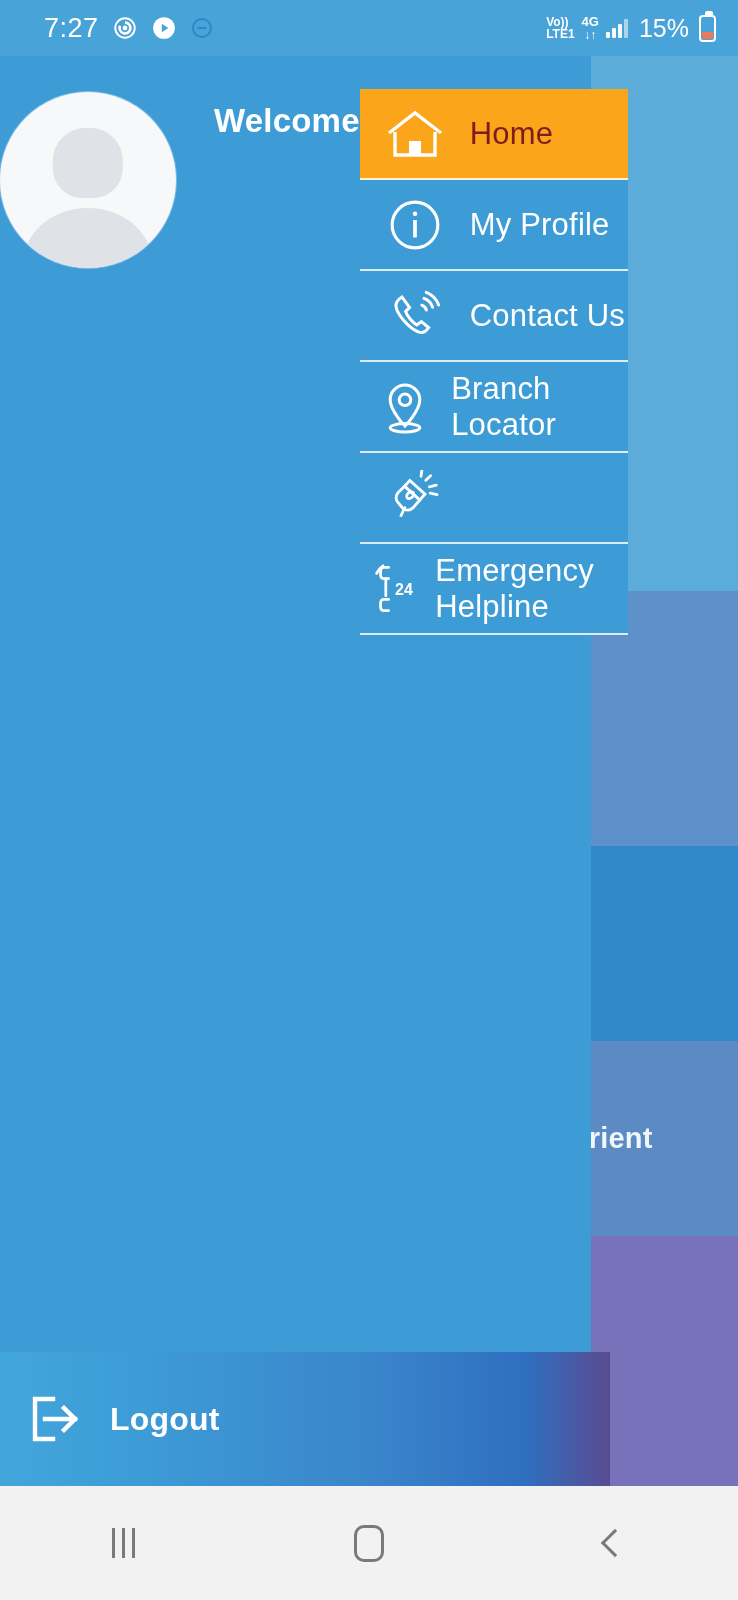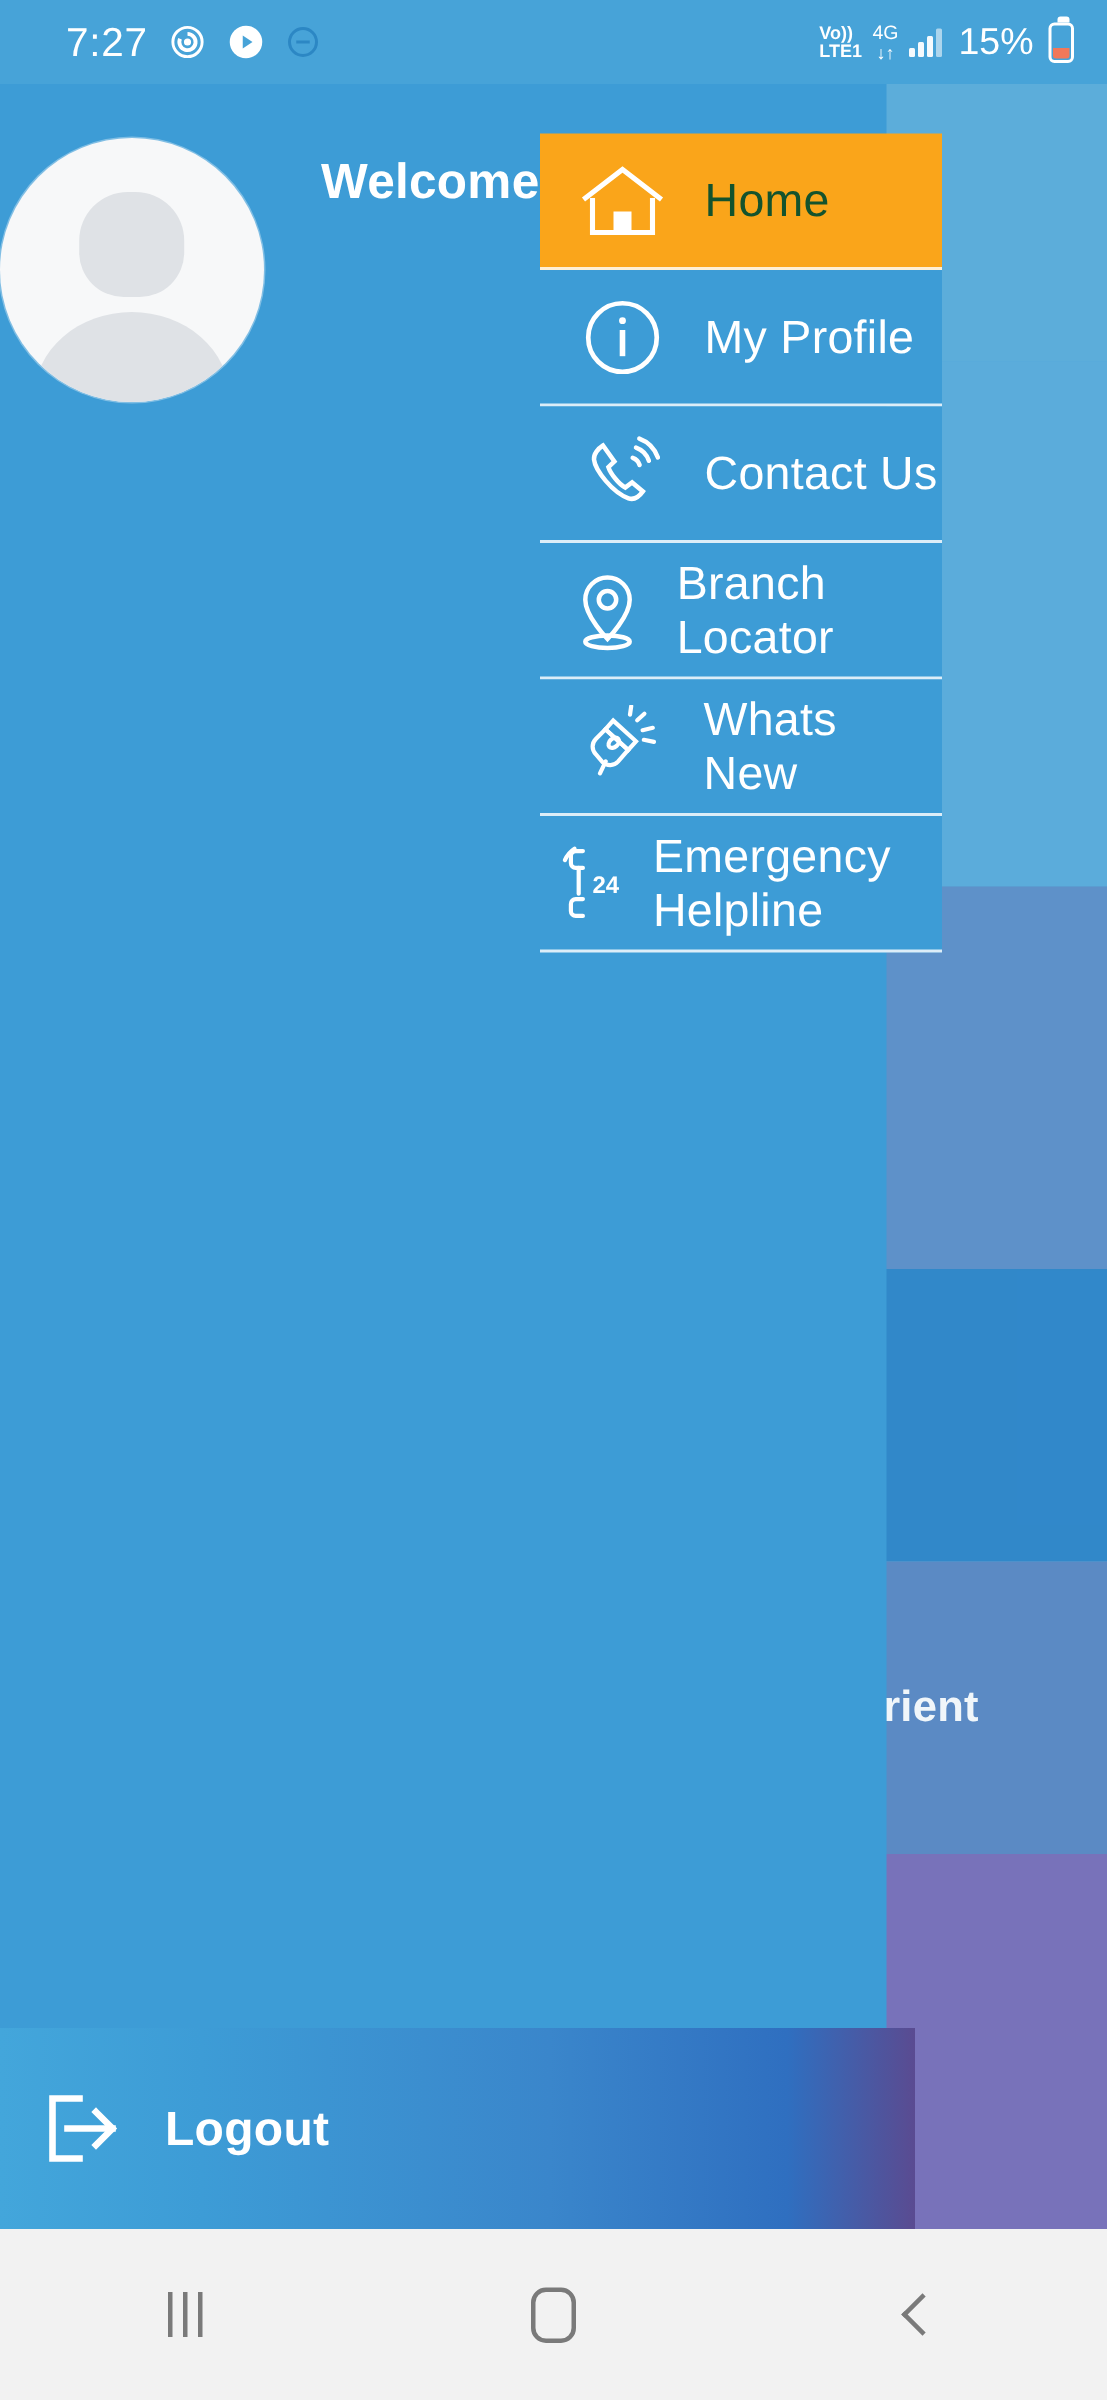--- a/index.html
+++ b/index.html
@@ -34,21 +34,21 @@
     display:flex; align-items:center; justify-content:space-between;
     padding:0 22px 0 44px; color:#ffffff; z-index:40;
     background:#47a3d8;
   }
   .sb-left { display:flex; align-items:center; gap:13px; }
   .sb-time { font-size:27px; font-weight:400; letter-spacing:.5px;text-align:center; }
   .sb-right { display:flex; align-items:center; gap:7px; }
   .volte { display:flex; flex-direction:column; align-items:flex-start;
            line-height:1.02; font-size:12px; font-weight:bold; }
   .netgrp { display:flex; flex-direction:column; align-items:center;
-            line-height:1.02; font-size:13px; font-weight:normal; }
+            line-height:1.02; font-size:13px; font-weight:bold; }
   .sb-pct { font-size:25px; margin-left:4px; }
   .bars { display:flex; align-items:flex-end; gap:2px; height:20px; }
   .bars i { width:4px; background:#ffffff; display:block; border-radius:1px; opacity:.95; }
   .bars i:nth-child(1){height:6px;} .bars i:nth-child(2){height:10px;}
   .bars i:nth-child(3){height:14px;} .bars i:nth-child(4){height:19px; opacity:.55;}
   .battery { position:relative; width:17px; height:27px; border:2px solid #ffffff;
              border-radius:4px; margin-left:3px; }
   .battery::before { content:""; position:absolute; top:-6px; left:4px; width:8px; height:4px;
                      background:#ffffff; border-radius:2px 2px 0 0; }
   .battery .fill { position:absolute; left:1px; right:1px; bottom:1px; height:28%;
@@ -74,21 +74,21 @@
   .welcome { color:#ffffff; font-size:33px; font-weight:bold; padding:46px 0 0 38px; letter-spacing:.2px; }
 
   .menu { margin-top:33px; }
   .menu-item {
     position:relative; height:91px; display:flex; align-items:center;
     background:#3d9cd6; border-bottom:2px solid rgba(255,255,255,.82);
   }
   .menu-item.active { background:#faa51a; border-bottom-color:rgba(255,255,255,.82); }
   .menu-item .ic { width:110px; display:flex; align-items:center; justify-content:center; }
   .menu-item .lbl { color:#ffffff; font-size:31px; font-weight:400; letter-spacing:.2px; }
-  .menu-item.active .lbl { color:#14532d; }
+  .menu-item.active .lbl { color:#7f1d1d; }
 
   
   .logout {
     position:absolute; left:0; top:1352px; width:610px; height:134px; z-index:35;
     display:flex; align-items:center;
     background:linear-gradient(90deg,#43a6db 0%,#3d9cd6 22%,#3a86cb 60%,#2f6fc0 86%,#5a4b91 100%);
   }
   .logout .ic { width:110px; display:flex; align-items:center; justify-content:center; }
   .logout .lbl { color:#ffffff; font-size:32px; font-weight:bold; letter-spacing:.2px; }
 
@@ -232,21 +232,20 @@
             <path d="M5.6 16.4a3.6 3.6 0 0 1 0-5.1l3.2-3.2 7.6 6.9-3.4 3.9a3.6 3.6 0 0 1-5.1.2z"></path>
             <path d="M8.8 8.1 16.4 15l2.6-2.9-7.6-6.9z"></path>
             <ellipse cx="11.6" cy="12.6" rx="2" ry="1.4" transform="rotate(-42 11.6 12.6)"></ellipse>
             <path d="M8.9 18.8 7 22.8"></path>
             <path d="M19.4 5.1 21.8 2.9"></path>
             <path d="M21.2 8.4 24.6 7.6"></path>
             <path d="M21.6 11.6 25 12.3"></path>
             <path d="M17 3.2 17.4 0.4"></path>
           </svg>
         </span>
-        <span class="lbl">Whats New</span>
       </div>
 
       <div class="menu-item">
         <span class="ic">
           <svg width="56" height="56" viewBox="0 0 28 28" fill="none" stroke="#ffffff" stroke-width="1.4" stroke-linecap="round">
             <path d="M9.8 3.2H7.4A1.6 1.6 0 0 0 5.8 4.8v2.4a1.6 1.6 0 0 0 1.6 1.6h2.4"></path>
             <path d="M9.8 19.2H7.4a1.6 1.6 0 0 0-1.6 1.6v2.4a1.6 1.6 0 0 0 1.6 1.6h2.4"></path>
             <path d="M8.4 8.8v8.6"></path>
             <path d="M3.8 6.2A8.6 8.6 0 0 1 7 2.4"></path>
             <text x="13" y="17" font-family="Liberation Sans, sans-serif" font-size="8" font-weight="bold" fill="#ffffff" stroke="none">24</text>

